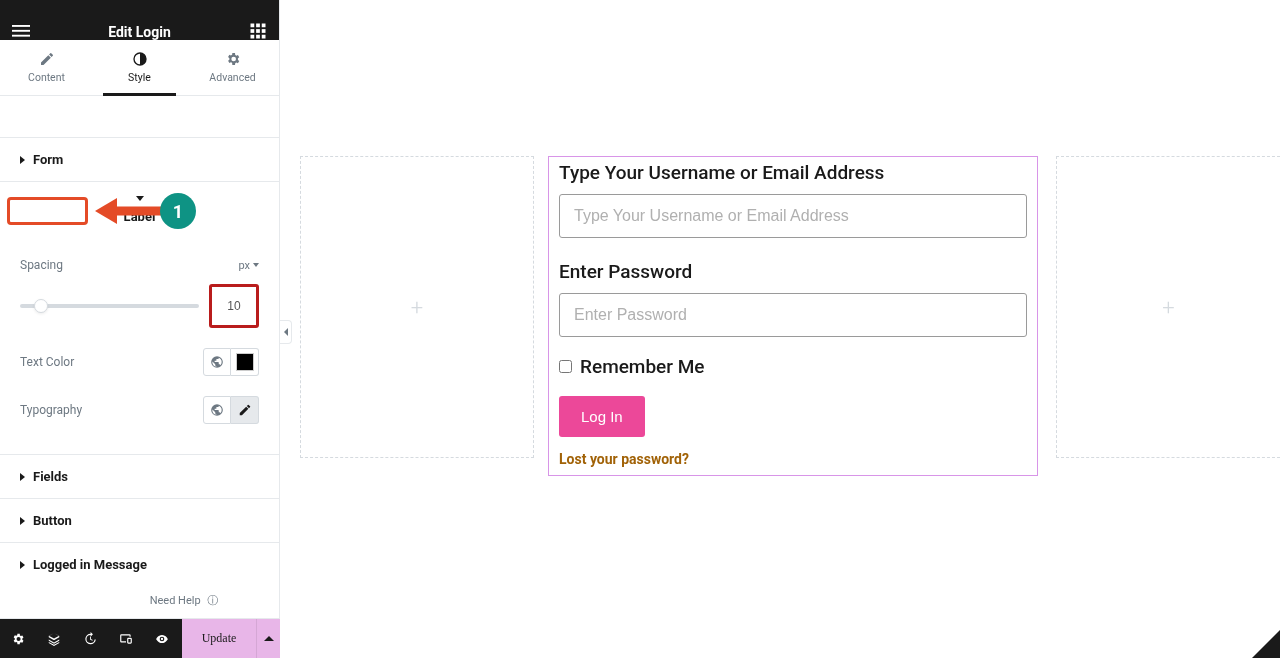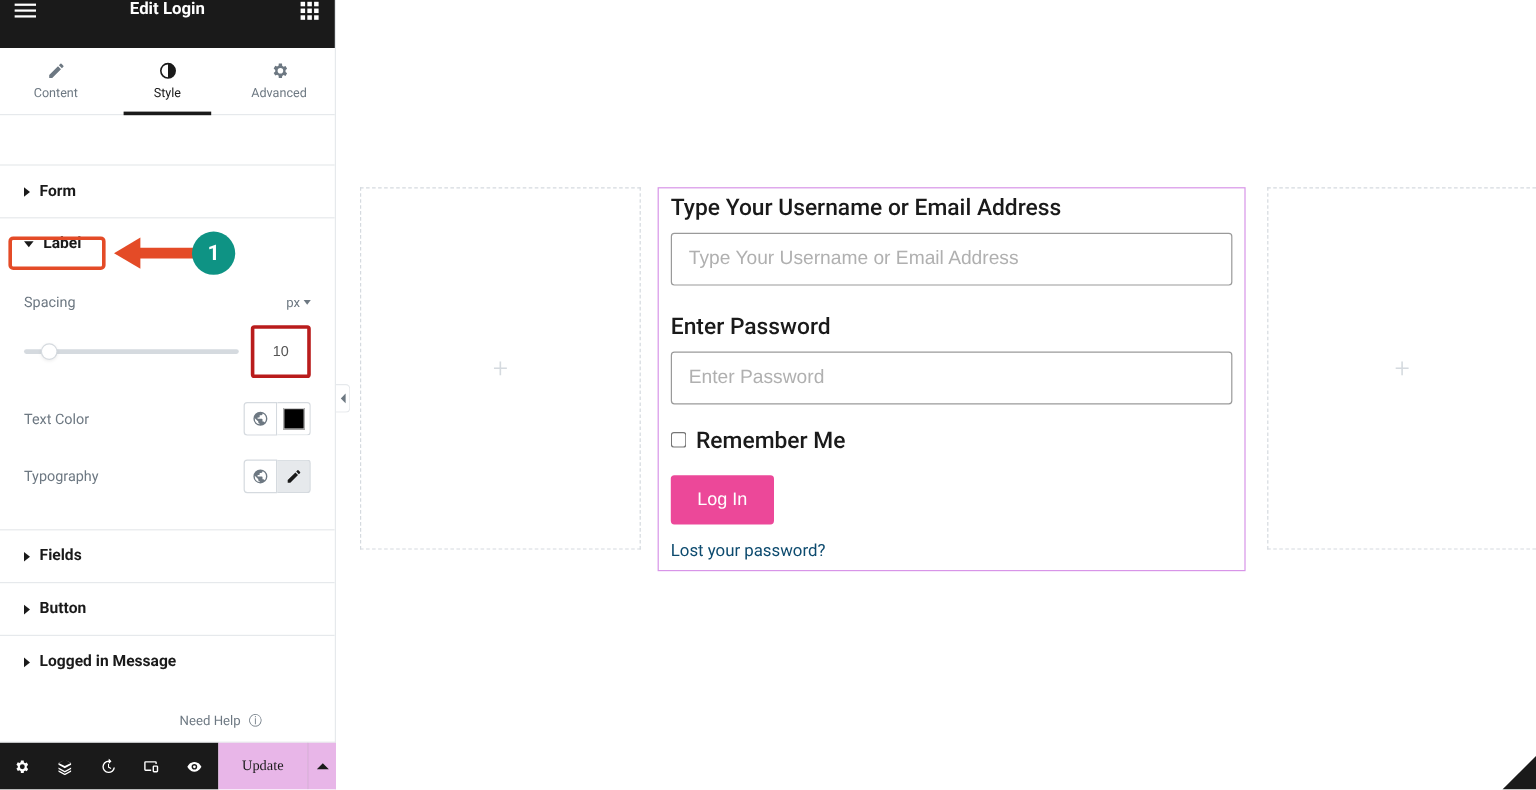--- a/index.html
+++ b/index.html
@@ -22,21 +22,21 @@
     background: #fff;
     border-right: 1px solid #e6e9ec;
     display: flex;
     flex-direction: column;
   }
   .panel-header {
     background: #1a1a1a;
     color: #fff;
     height: 40px;
     display: flex;
-    align-items: flex-start;
+    align-items: flex-end;
     justify-content: space-between;
     padding: 0 12px;
   }
   .panel-header .title {
     font-size: 14px;
     font-weight: 700;
     flex: 1;
     text-align: center;
   }
   .hamburger, .dots-grid {
@@ -375,22 +375,23 @@
     color: #fff;
     border: none;
     border-radius: 3px;
     padding: 12px 22px;
     font-size: 15px;
     cursor: pointer;
     margin-bottom: 14px;
   }
   .lw-lost {
     font-size: 14px;
-    color: #0c4a6e;
-    cursor: pointer;
+    color: #a16207;
+    cursor: pointer;
+    font-weight: bold;
   }
 
   
   .corner-tri {
     position: absolute;
     right: 0; bottom: 0;
     width: 0; height: 0;
     border-left: 28px solid transparent;
     border-bottom: 28px solid #1a1a1a;
   }
@@ -446,21 +447,21 @@
   </div>
 
   <div class="sections">
     <div class="spacer-top"></div>
 
     <div class="section-header">
       <span class="caret caret-right"></span>
       <span>Form</span>
     </div>
 
-    <div class="section-header" style="border-bottom:none;">
+    <div class="section-header" style="border-bottom:none;flex-direction:column;">
       <span class="caret caret-down"></span>
       <span>Label</span>
     </div>
 
     <div class="section-body">
       <div class="control-row">
         <span>Spacing</span>
         <span class="unit-picker">
           <span>px</span>
           <span class="unit-caret"></span>

